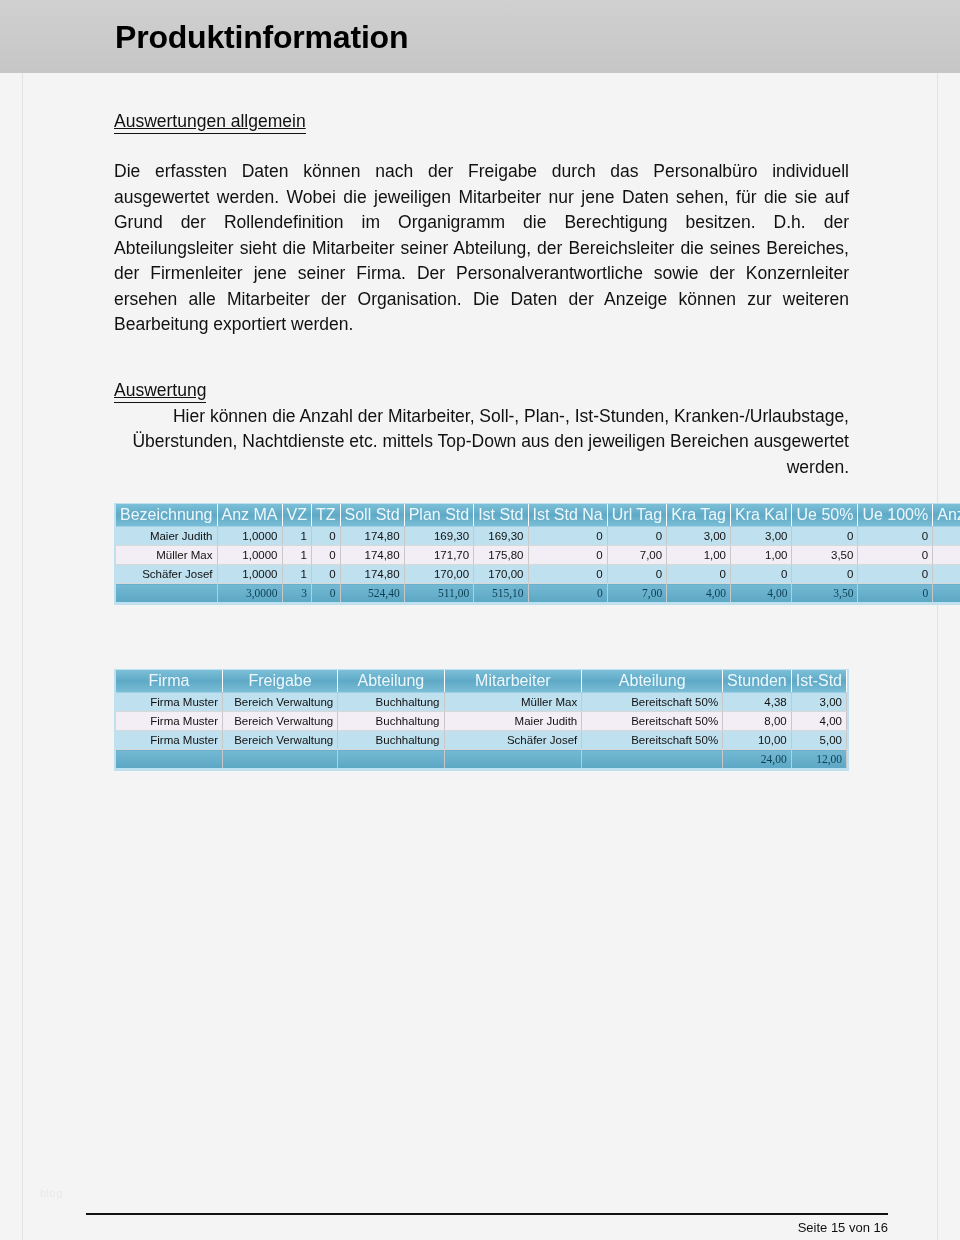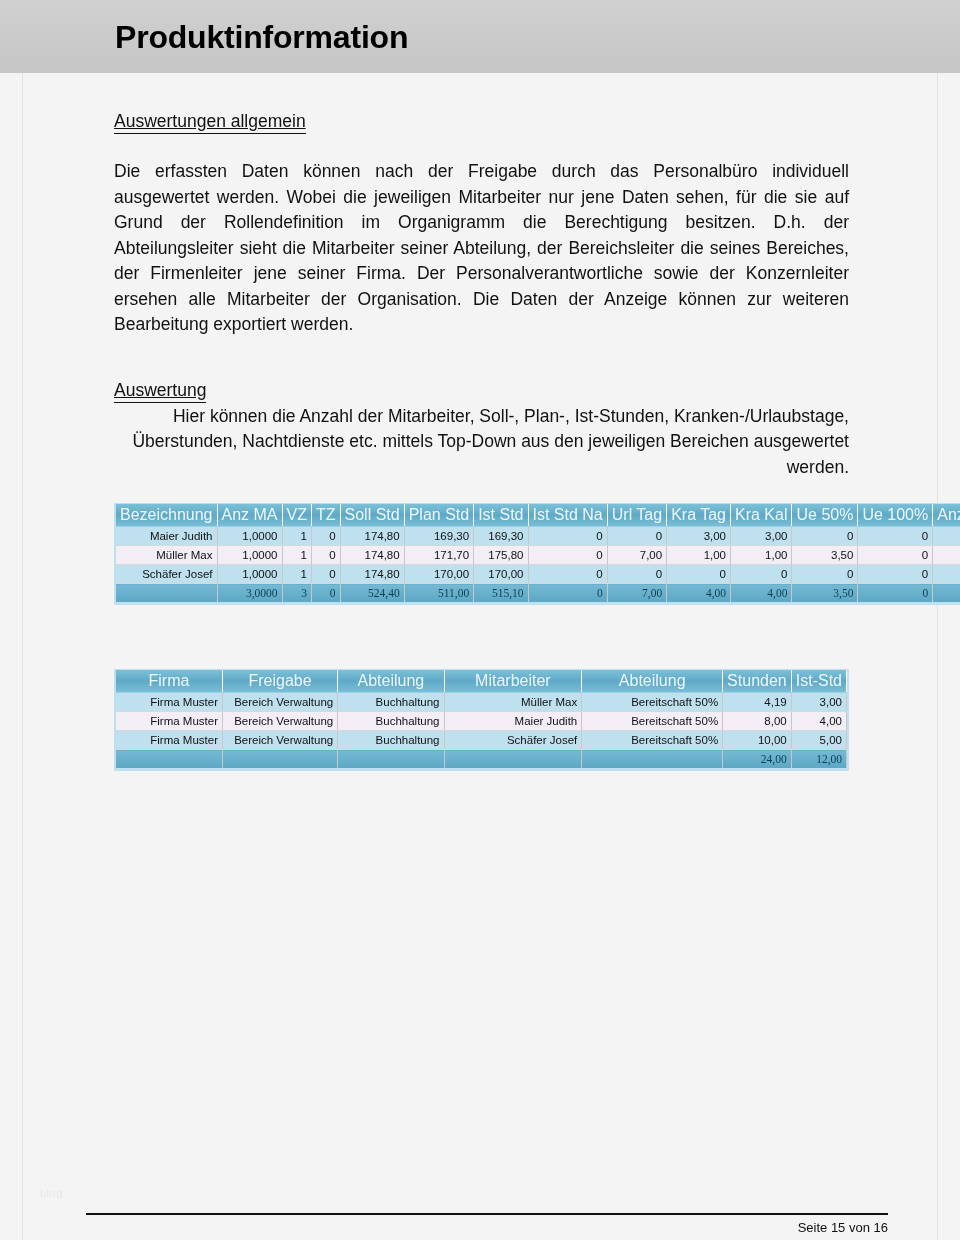--- a/index.html
+++ b/index.html
@@ -339,21 +339,21 @@
               <th class="num">Ist-Std</th>
             </tr>
         </thead>
         <tbody>
             <tr class="odd">
               <td class="txt">Firma Muster</td>
               <td class="txt">Bereich Verwaltung</td>
               <td class="txt">Buchhaltung</td>
               <td class="txt">Müller Max</td>
               <td class="txt">Bereitschaft 50%</td>
-              <td class="num">4,19</td>
+              <td class="num">4,38</td>
               <td class="num">3,00</td>
             </tr>
             <tr class="even">
               <td class="txt">Firma Muster</td>
               <td class="txt">Bereich Verwaltung</td>
               <td class="txt">Buchhaltung</td>
               <td class="txt">Maier Judith</td>
               <td class="txt">Bereitschaft 50%</td>
               <td class="num">8,00</td>
               <td class="num">4,00</td>

